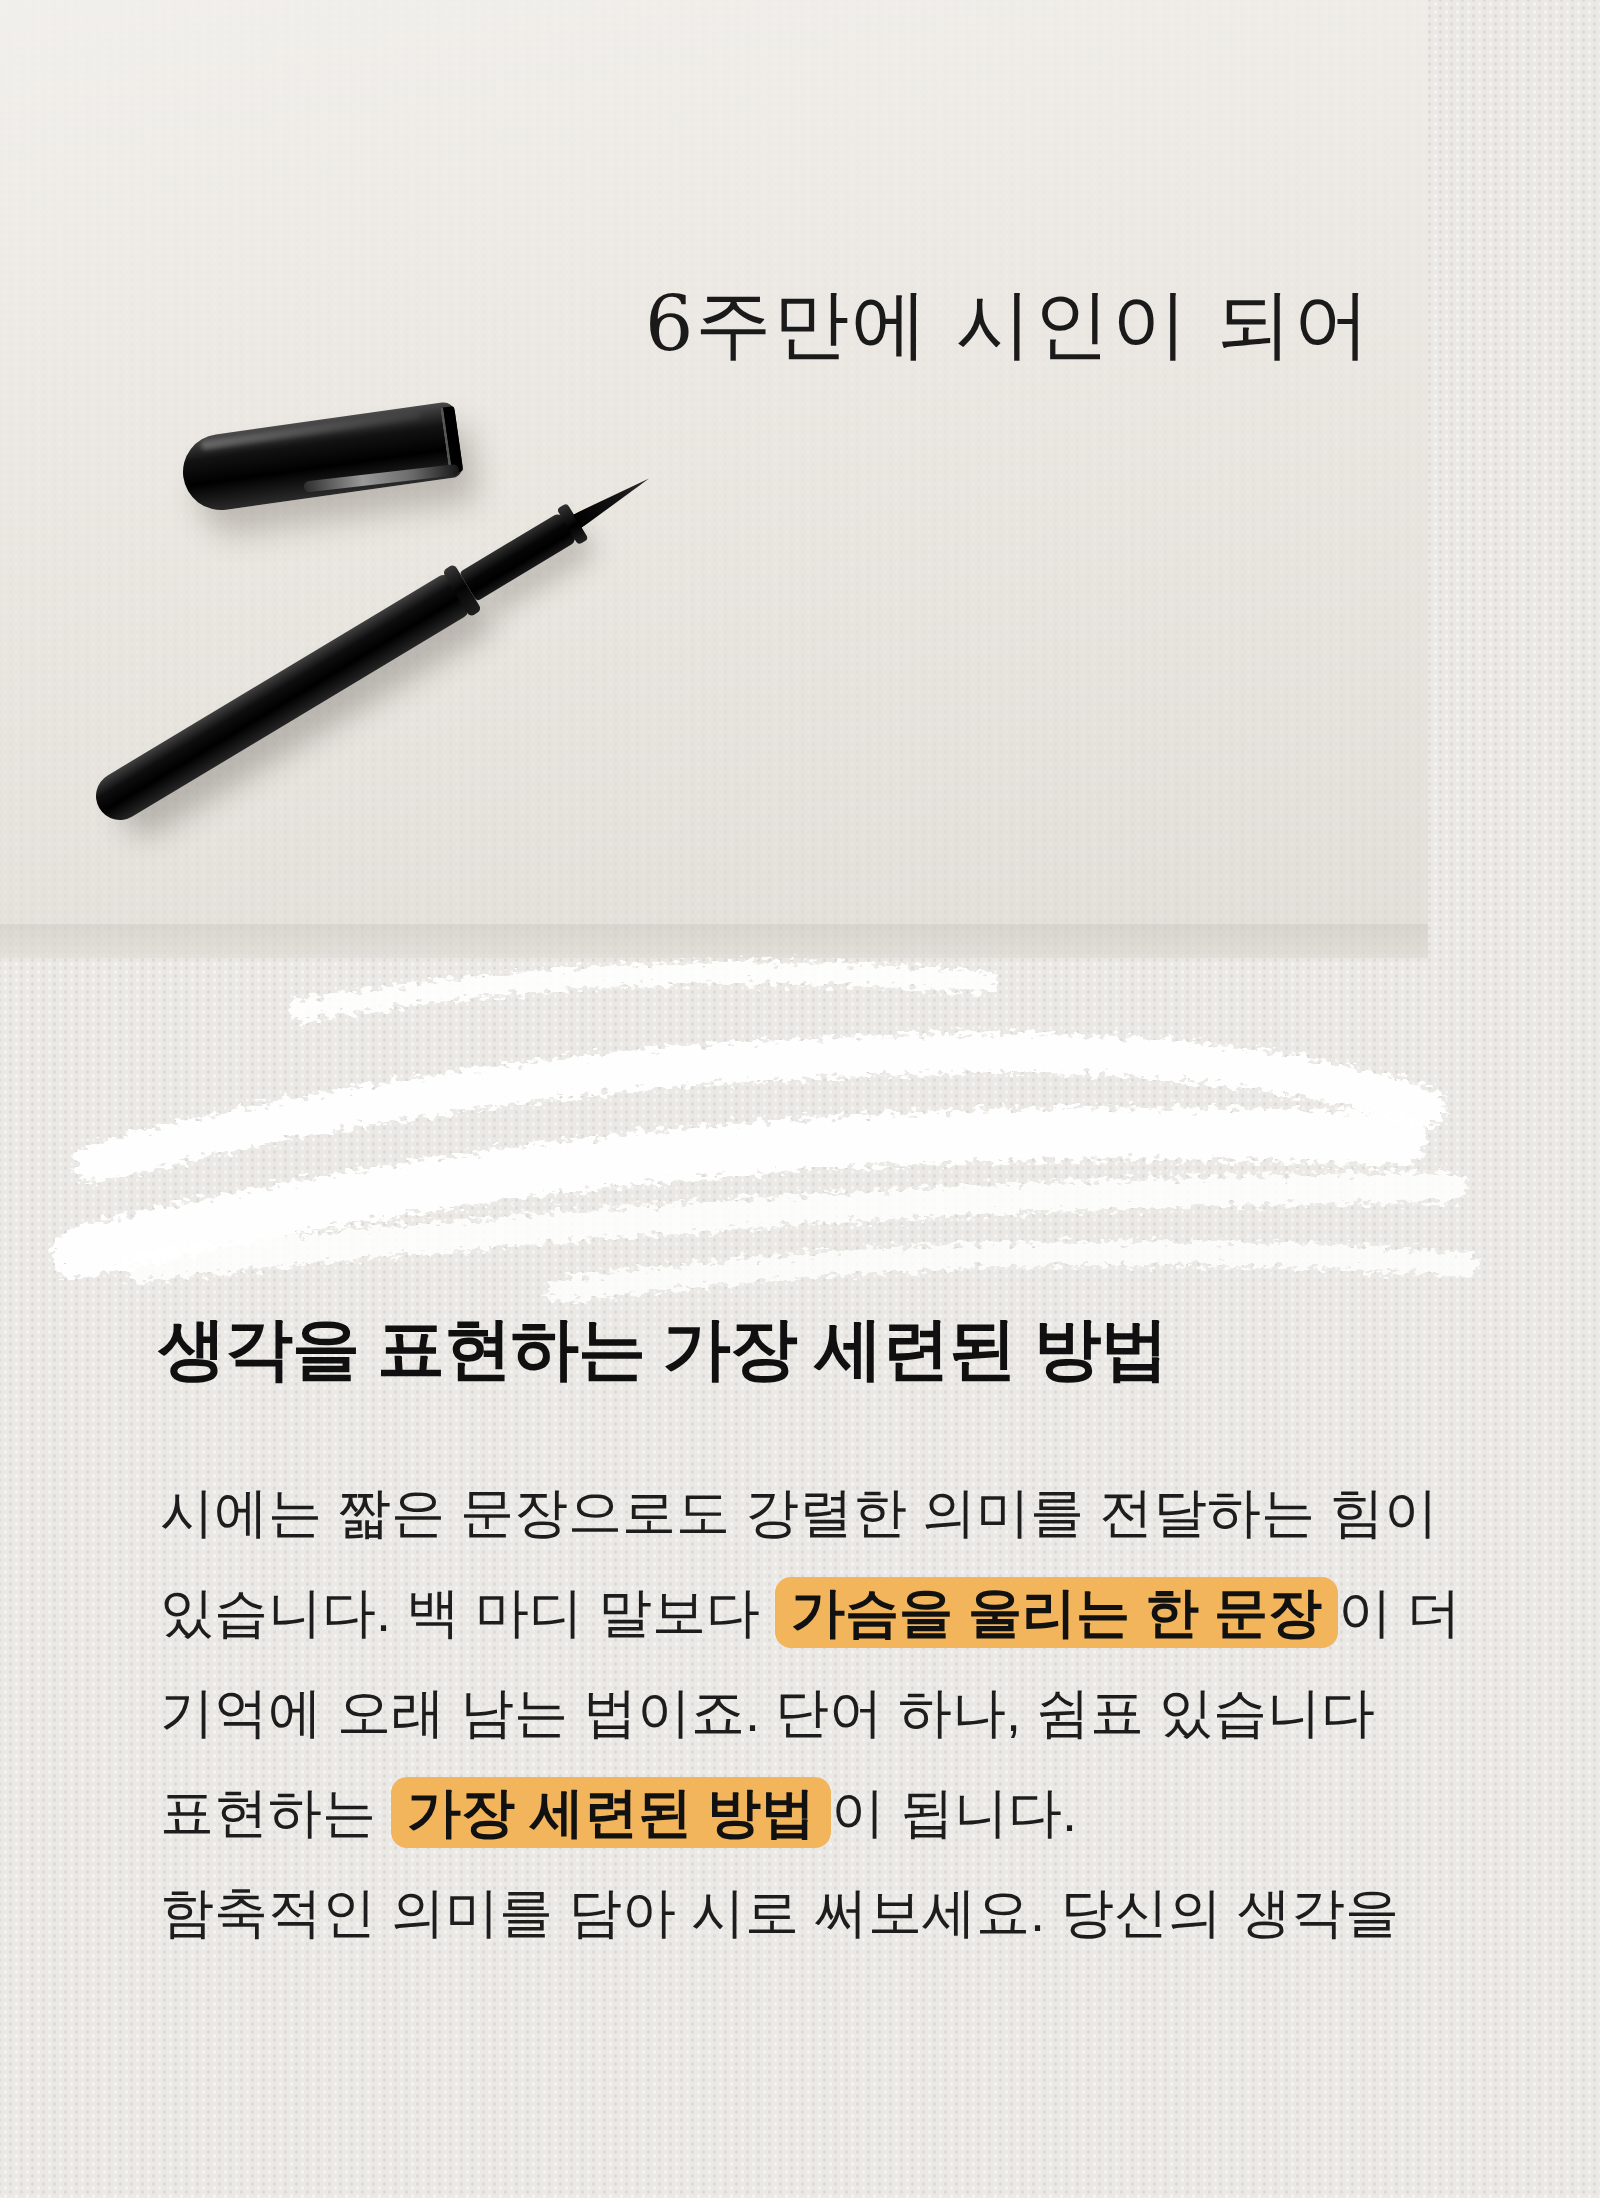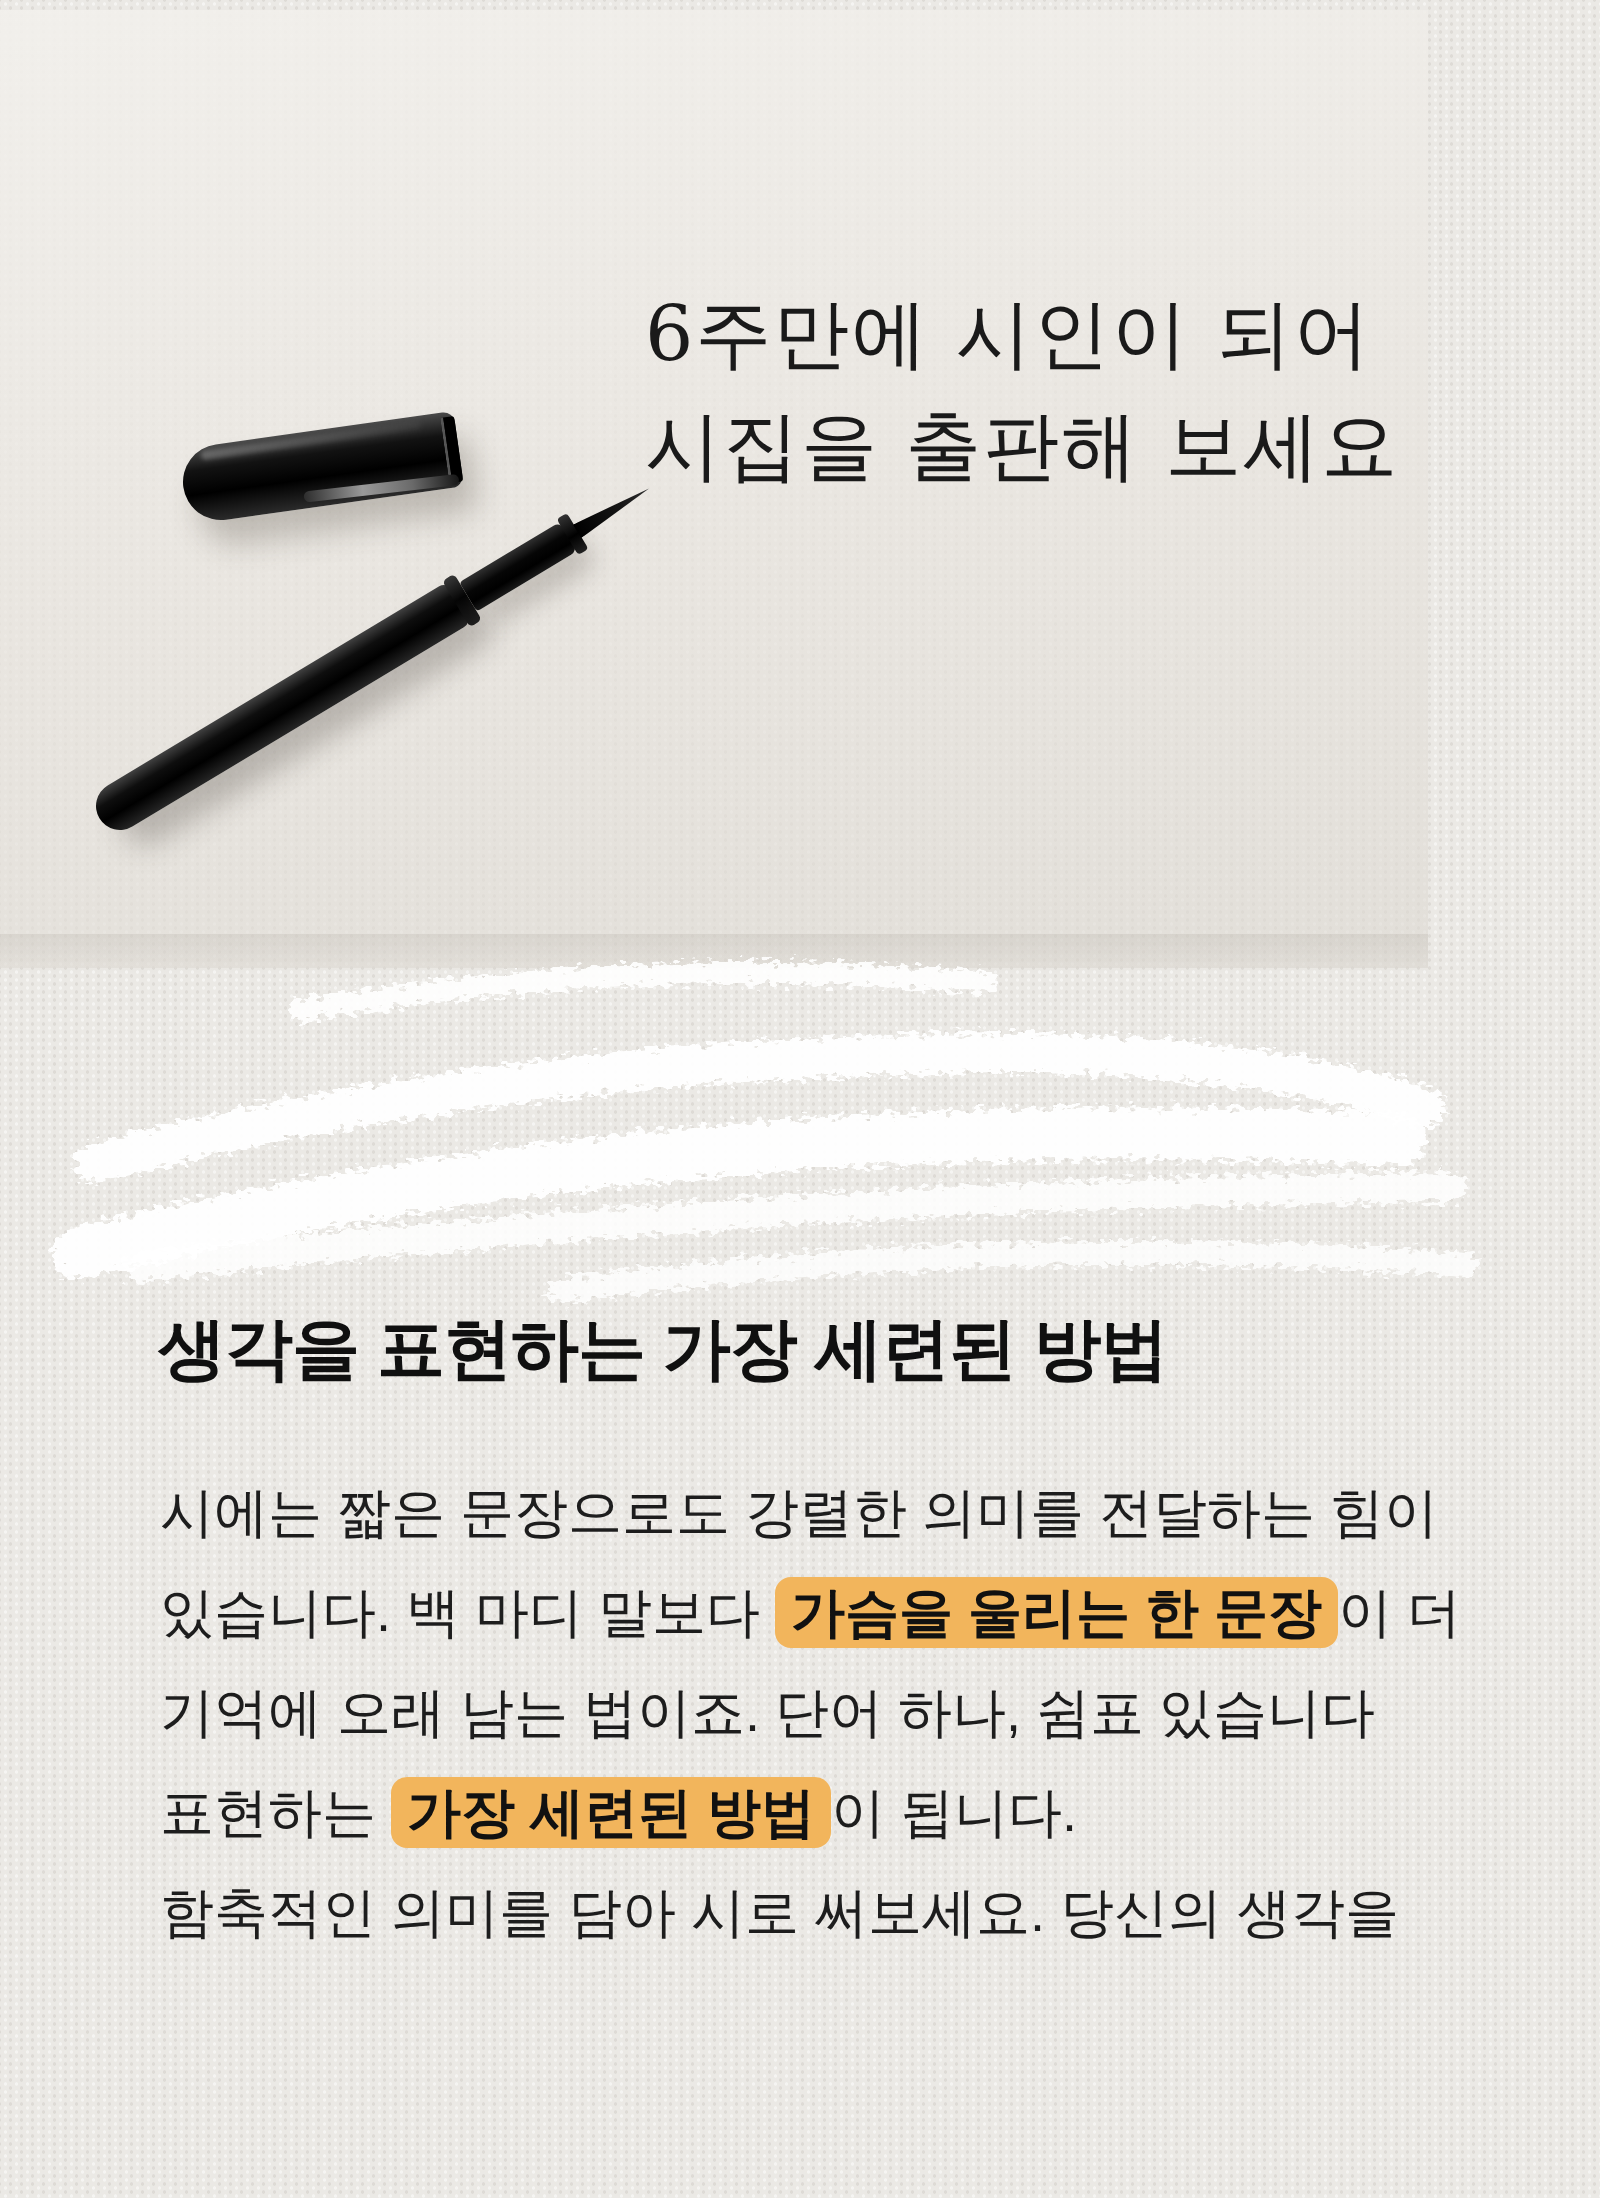--- a/index.html
+++ b/index.html
@@ -12,21 +12,21 @@
       radial-gradient(circle, rgba(255,255,255,.5) 0 1.4px, transparent 2px),
       radial-gradient(circle, rgba(168,162,152,.20) 0 1.4px, transparent 2px);
     background-size:11px 8px, 11px 8px;
     background-position:0 0, 5px 4px;
     font-family:"Liberation Sans", sans-serif;
     color:#141414;
   }
 
   
   .hero{
-    position:absolute;left:0;top:10px;width:1428px;height:958px;
+    position:absolute;left:0;top:0;width:1428px;height:958px;
     background:linear-gradient(172deg, rgba(242,240,236,.92) 0%, rgba(232,228,222,.72) 55%, rgba(220,216,209,.60) 100%);
   }
   .hero::after{
     content:"";position:absolute;left:0;bottom:-6px;width:100%;height:40px;
     background:linear-gradient(180deg, rgba(110,102,90,.10), rgba(110,102,90,0));
   }
 
   
   .calligraphy{
     position:absolute;left:645px;top:268px;z-index:3;
@@ -138,21 +138,20 @@
     <div class="pen-body">
       <div class="pen-barrel"></div>
       <div class="pen-joint-ring"></div>
       <div class="pen-section"></div>
       <div class="pen-step-ring"></div>
       <div class="pen-brush-tip"></div>
     </div>
 
     <h1 class="calligraphy" style="margin:0;">
       <span class="line">6주만에 시인이 되어</span>
-      <span class="line">시집을 출판해 보세요</span>
     </h1>
   </section>
 
   <svg class="chalk" width="1600" height="400" viewBox="0 0 1600 400" aria-hidden="true">
     <defs>
       <filter id="chalky" x="-10%" y="-60%" width="120%" height="220%">
         <feTurbulence type="fractalNoise" baseFrequency="0.11 0.19" numOctaves="2" seed="7" result="n"></feTurbulence>
         <feDisplacementMap in="SourceGraphic" in2="n" scale="24" xChannelSelector="R" yChannelSelector="G"></feDisplacementMap>
       </filter>
     </defs>

